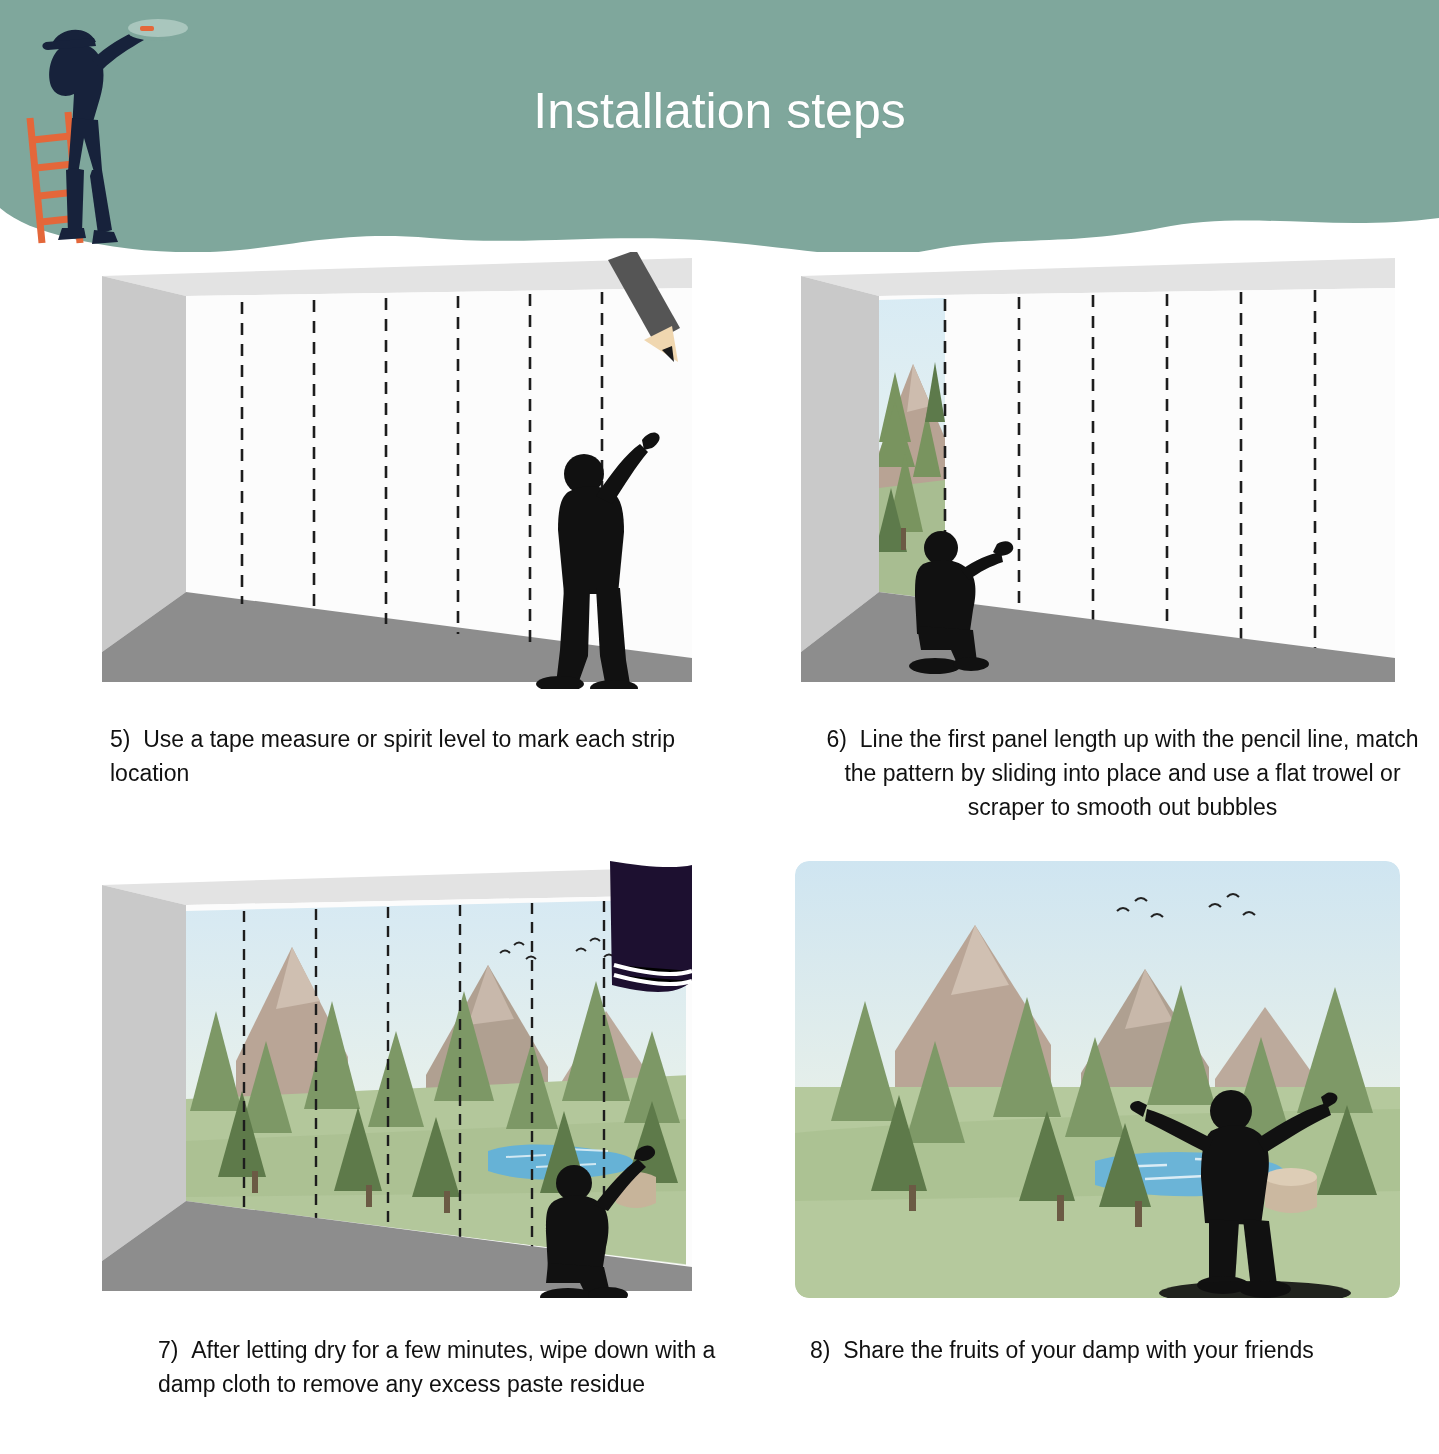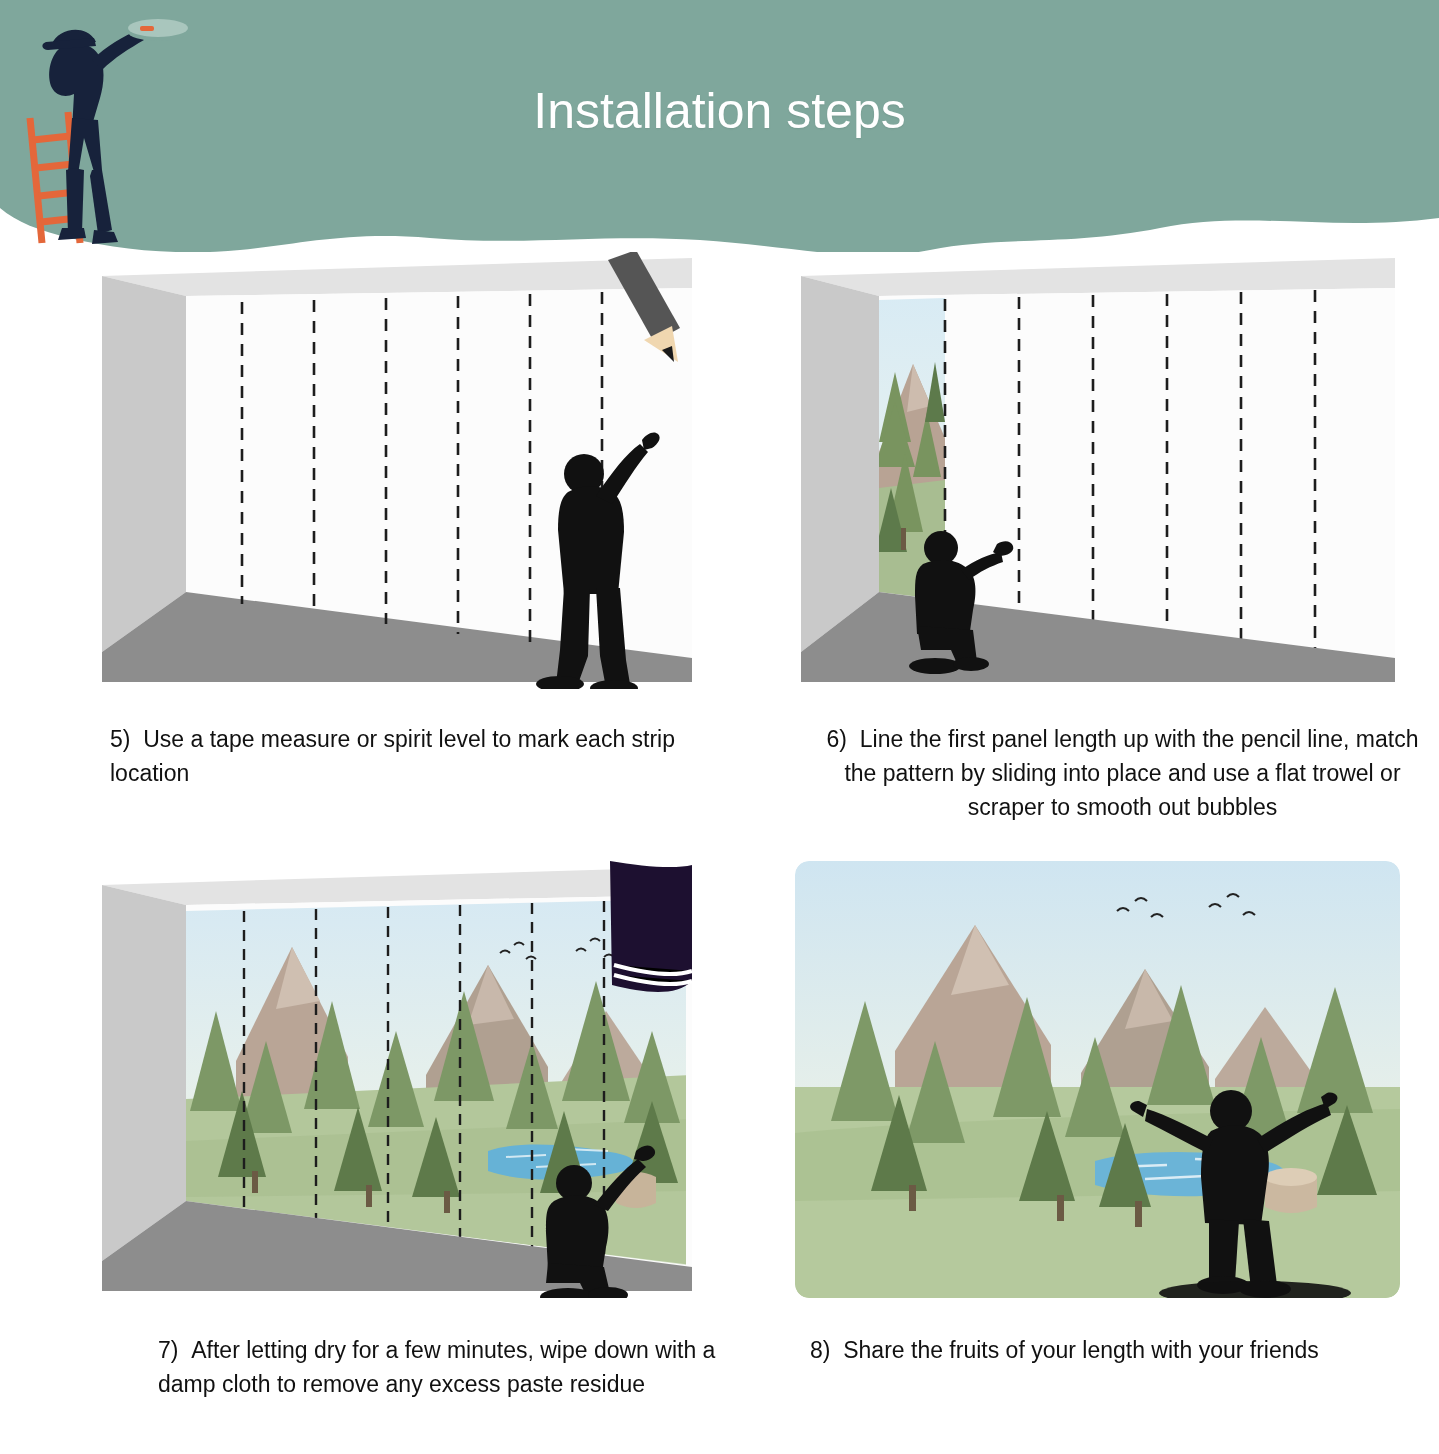--- a/index.html
+++ b/index.html
@@ -420,14 +420,14 @@
         <ellipse cx="428" cy="424" rx="26" ry="9"></ellipse>
         <ellipse cx="470" cy="428" rx="26" ry="9"></ellipse>
         <ellipse cx="460" cy="432" rx="96" ry="12" opacity="0.9"></ellipse>
       </g>
     </g>
   </svg>
 </div>
 
 <div class="caption c4">
   <span class="num">8)</span>
-  &nbsp;<span>Share the fruits of your length with your friends</span>
+  &nbsp;<span>Share the fruits of your damp with your friends</span>
 </div>
 
 </body></html>

